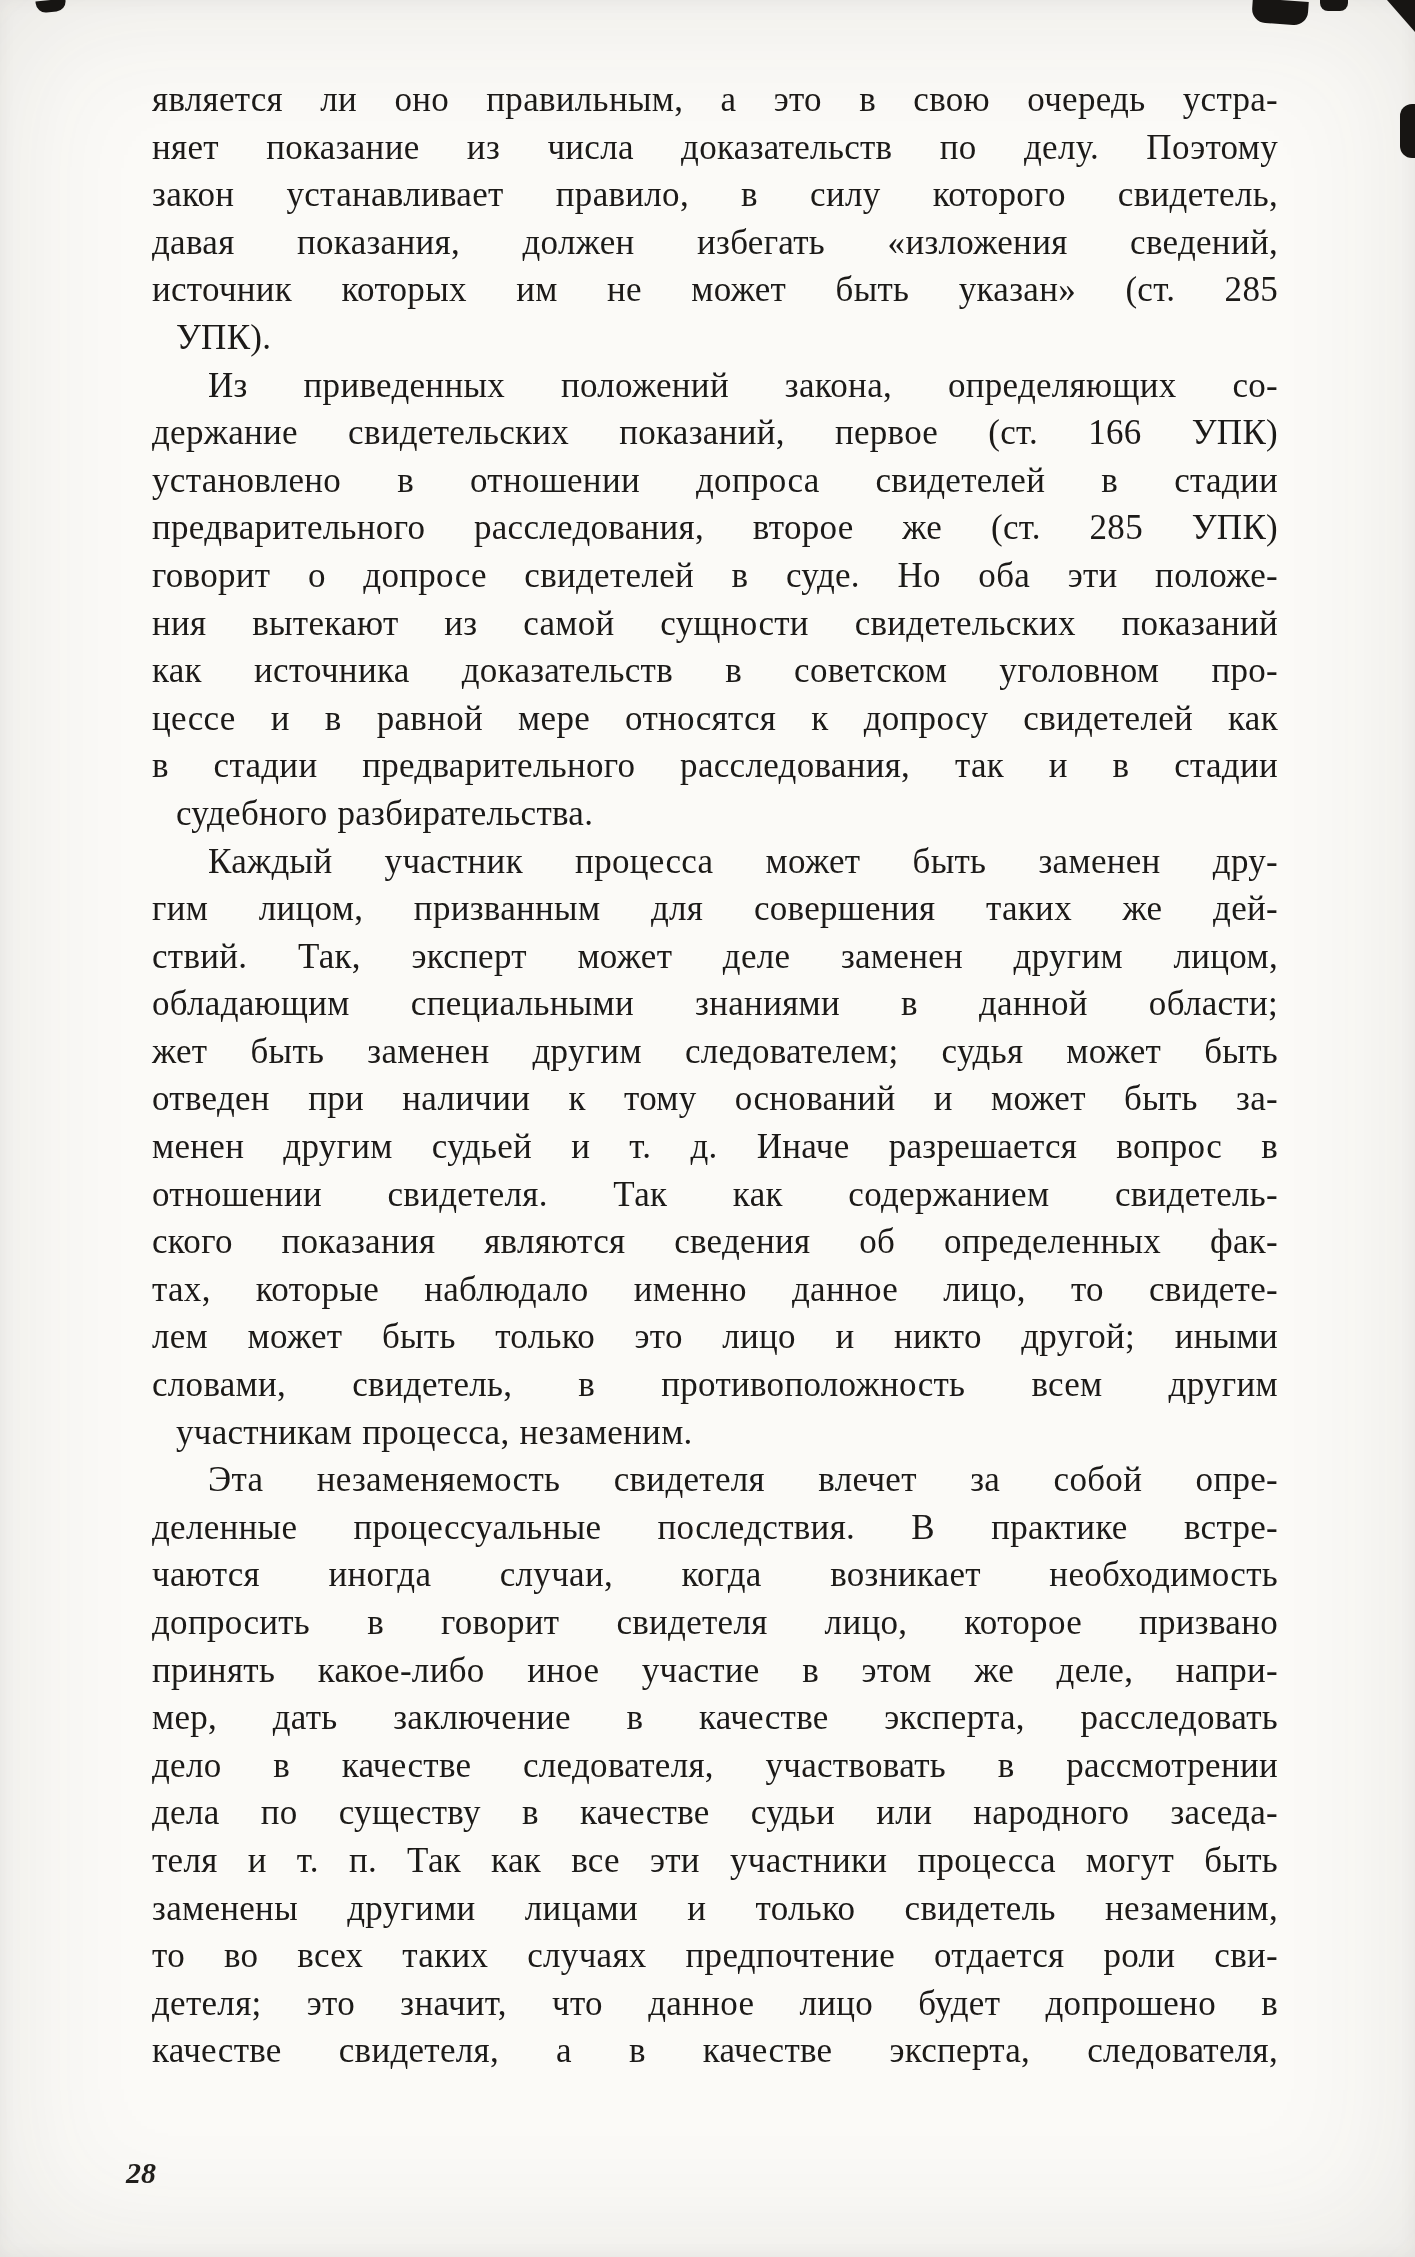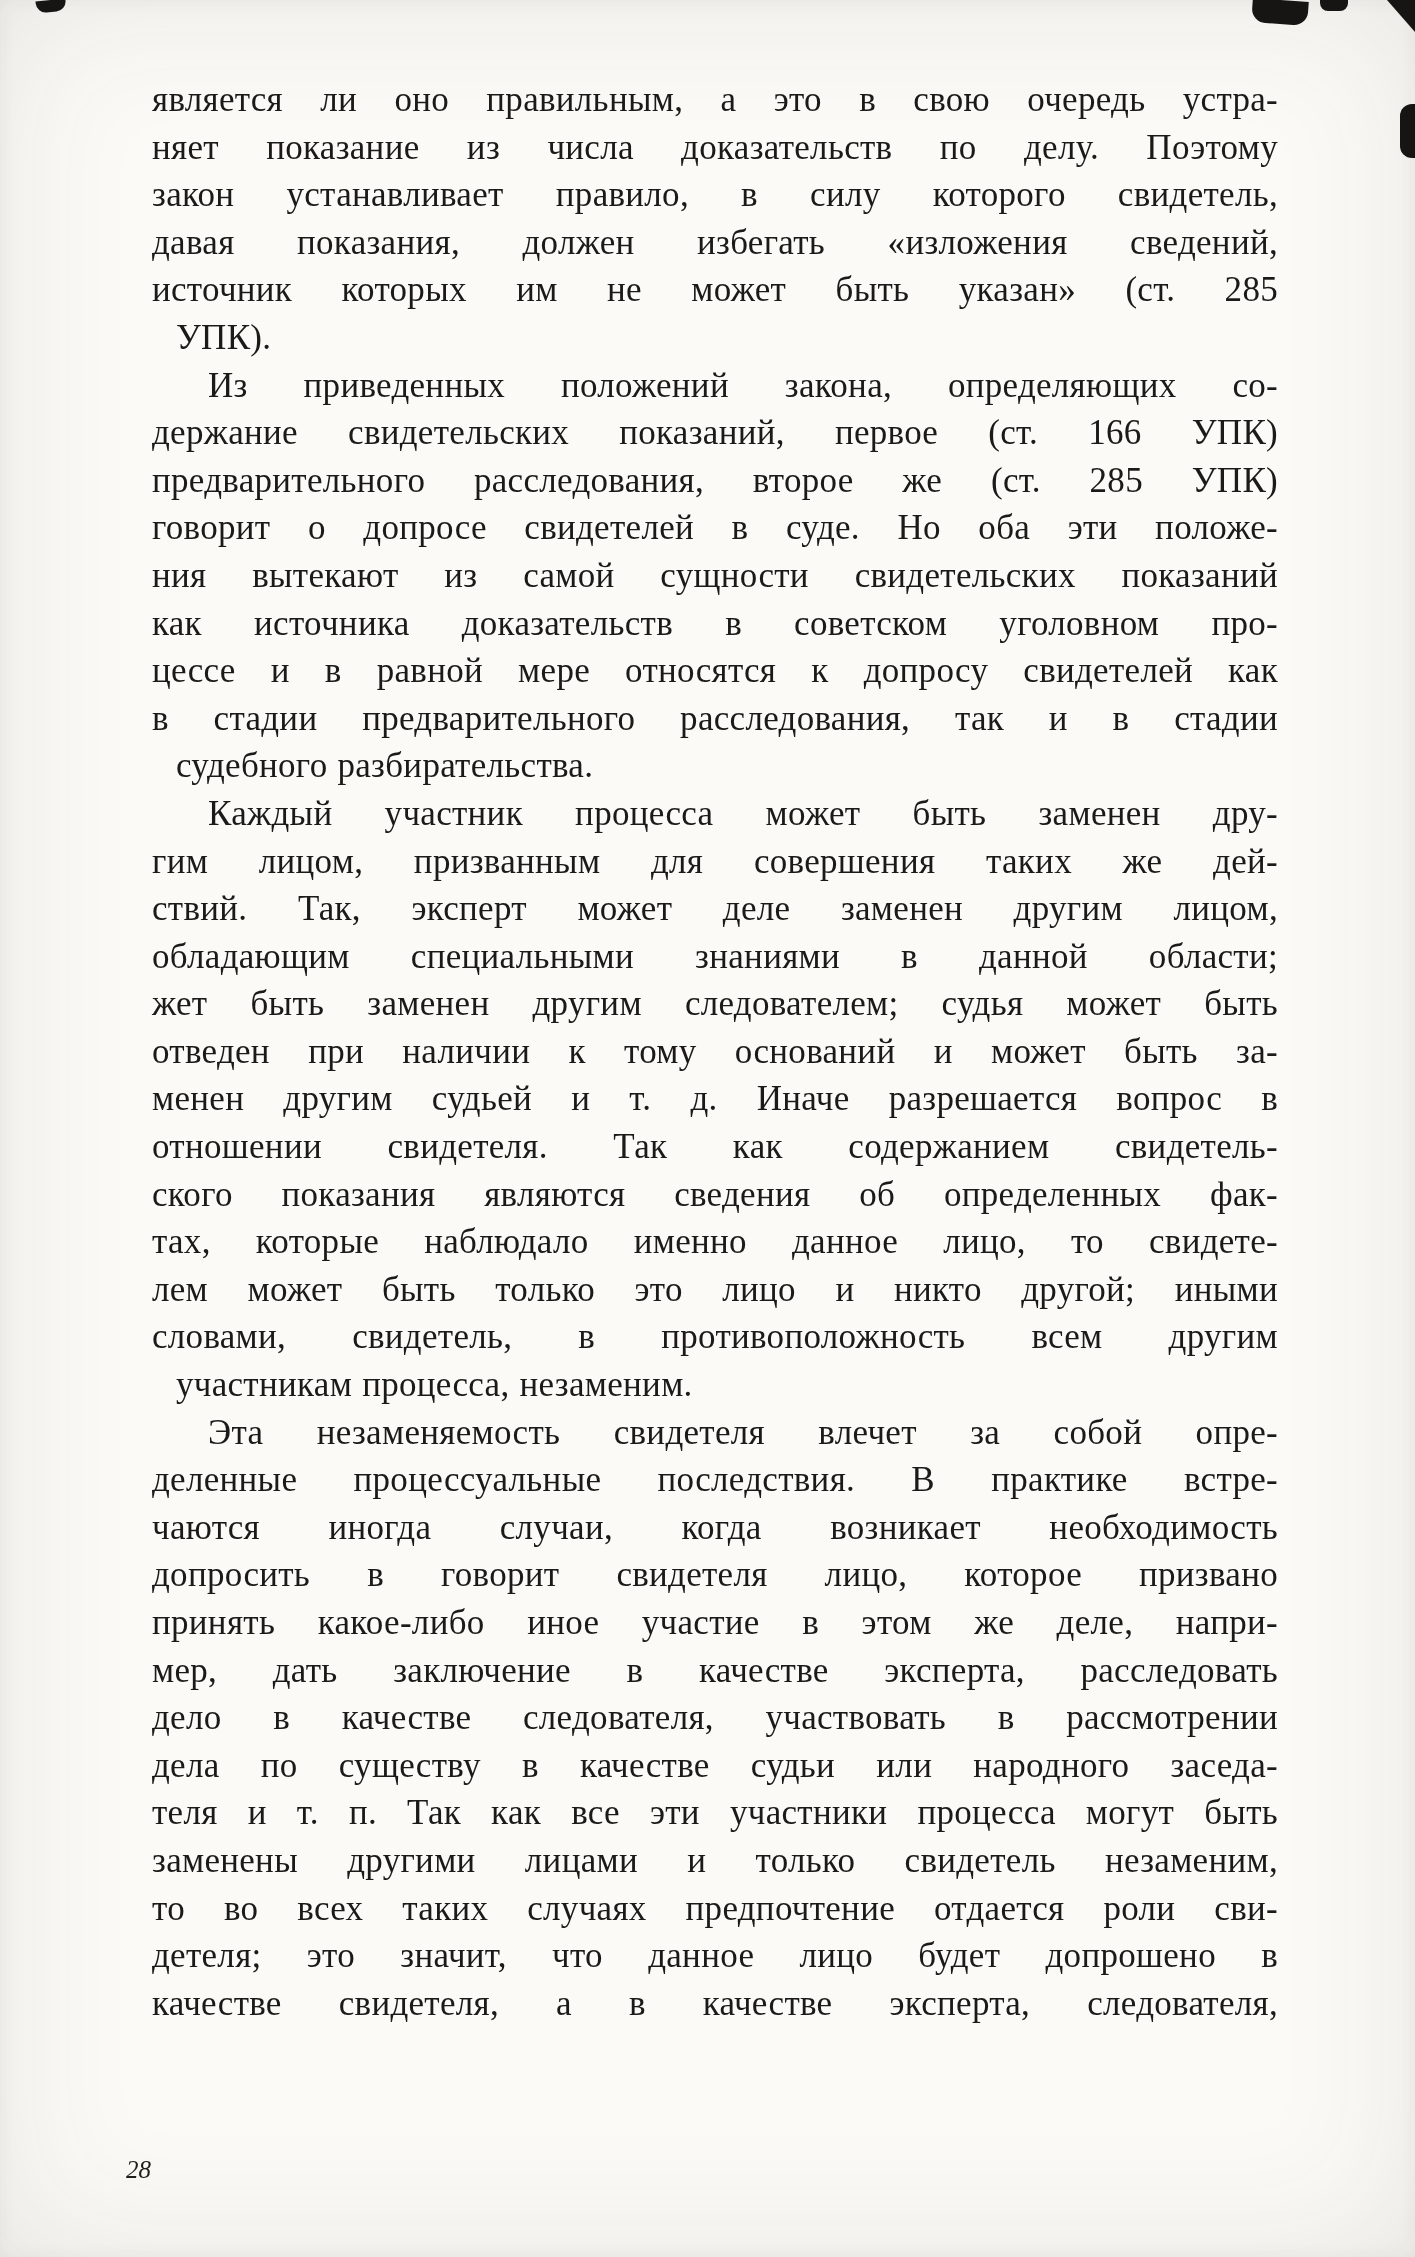--- a/index.html
+++ b/index.html
@@ -38,23 +38,23 @@
     text-align-last: left;
     margin-left: 24px;
   }
   .line.indent {
     text-indent: 56px;
   }
   .page-number {
     position: absolute;
     left: 126px;
     top: 2156px;
-    font-size: 25px;
+    font-size: 30px;
     font-style: italic;
-    font-weight: normal;
+    font-weight: bold;
     color: #201e1b;
   }
   .artifact {
     position: absolute;
     background: #171513;
   }
   .a1 { left: 36px; top: 0; width: 30px; height: 12px; border-radius: 0 0 10px 10px; transform: rotate(-6deg); }
   .a2 { left: 1252px; top: 0; width: 56px; height: 24px; border-radius: 0 0 14px 14px; transform: rotate(4deg); }
   .a3 { left: 1320px; top: 0; width: 28px; height: 11px; border-radius: 0 0 8px 8px; }
   .a4 { right: 0; top: 0; width: 28px; height: 32px; clip-path: polygon(0 0, 100% 0, 100% 100%); }
@@ -72,20 +72,21 @@
 
   <div class="text-block" id="text-block">
       <div class="line">является ли оно правильным, а это в свою очередь устра-</div>
       <div class="line">няет показание из числа доказательств по делу. Поэтому</div>
       <div class="line">закон устанавливает правило, в силу которого свидетель,</div>
       <div class="line">давая показания, должен избегать «изложения сведений,</div>
       <div class="line">источник которых им не может быть указан» (ст. 285</div>
       <div class="line last">УПК).</div>
       <div class="line indent">Из приведенных положений закона, определяющих со-</div>
       <div class="line">держание свидетельских показаний, первое (ст. 166 УПК)</div>
+      <div class="line">установлено в отношении допроса свидетелей в стадии</div>
       <div class="line">предварительного расследования, второе же (ст. 285 УПК)</div>
       <div class="line">говорит о допросе свидетелей в суде. Но оба эти положе-</div>
       <div class="line">ния вытекают из самой сущности свидетельских показаний</div>
       <div class="line">как источника доказательств в советском уголовном про-</div>
       <div class="line">цессе и в равной мере относятся к допросу свидетелей как</div>
       <div class="line">в стадии предварительного расследования, так и в стадии</div>
       <div class="line last">судебного разбирательства.</div>
       <div class="line indent">Каждый участник процесса может быть заменен дру-</div>
       <div class="line">гим лицом, призванным для совершения таких же дей-</div>
       <div class="line">ствий. Так, эксперт может деле заменен другим лицом,</div>

